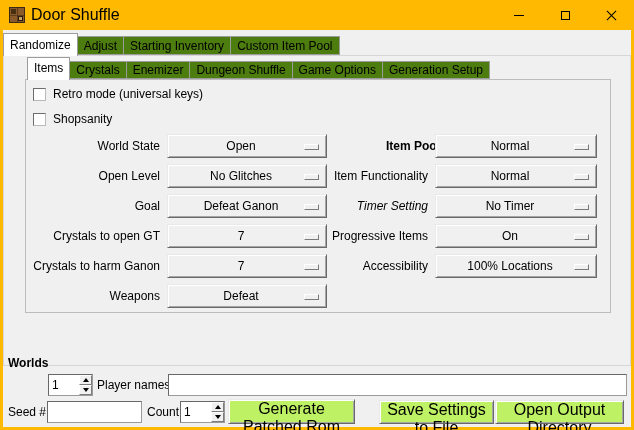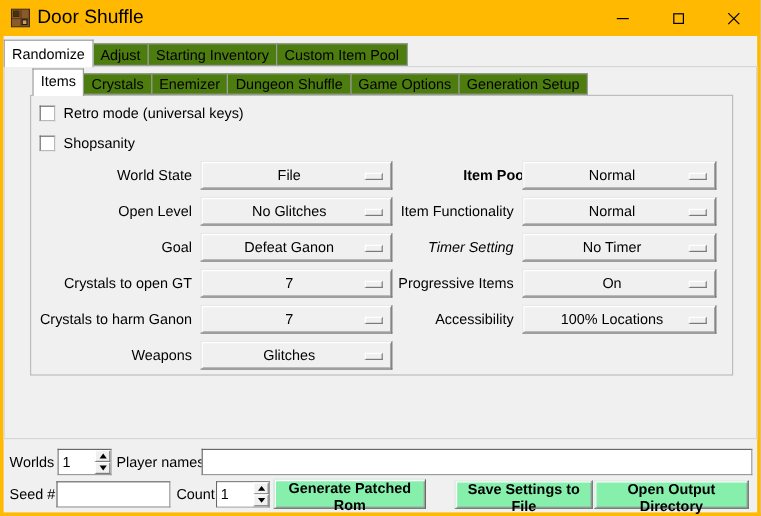--- a/index.html
+++ b/index.html
@@ -66,24 +66,24 @@
     font-family:"Liberation Sans", sans-serif; outline:none;
   }
   .spin { position:absolute; background:#fff; border:1px solid; border-color:#686868 #9a9a9a #9a9a9a #686868; display:flex; z-index:3; }
   .spin input { flex:1; min-width:0; border:none; outline:none; font-size:12px; padding-left:3px; font-family:"Liberation Sans", sans-serif; background:#fff; }
   .spin-btns { width:13px; display:flex; flex-direction:column; }
   .spin-btn { flex:1; position:relative; background:#f0f0f0; border:1px solid; border-color:#ffffff #7c7c7c #7c7c7c #ffffff; cursor:default; }
   .tri { position:absolute; left:50%; top:50%; transform:translate(-50%,-50%); width:0; height:0; border-left:3px solid transparent; border-right:3px solid transparent; }
   .tri-up { border-bottom:4px solid #000; }
   .tri-down { border-top:4px solid #000; }
   .push-btn {
-    position:absolute; background:#86efac; z-index:3;
+    position:absolute; background:#bef264; z-index:3;
     border:1px solid; border-color:#e9e9e9 #696969 #696969 #e9e9e9;
     box-shadow: inset 1px 1px 0 #ffffff, inset -1px -1px 0 #a6a6a6;
-    font-size:12px; font-family:"Liberation Sans", sans-serif; text-align:center; cursor:default;font-weight:bold;
+    font-size:16px; font-family:"Liberation Sans", sans-serif; text-align:center; cursor:default;
   }
 </style>
 </head>
 <body>
 
 <div class="win">
 
   <div class="titlebar">
     <svg class="app-icon" viewBox="0 0 16 16">
       <rect x="0" y="0" width="16" height="16" fill="#3a2a16"></rect>
@@ -138,21 +138,21 @@
     <span>Retro mode (universal keys)</span>
   </div>
   <div class="cb-row" style="left:33px; top:112px;">
     <span class="cb-box"></span>
     <span>Shopsanity</span>
   </div>
 
   <div class="opt-row" style="left:18px; top:134px; width:310px;">
     <span class="opt-label" style="left:0; width:142px;">World State</span>
     <div class="opt-menu" style="left:149px; width:160px;">
-      <span class="val">File</span>
+      <span class="val">Open</span>
       <span class="menu-ind"></span>
     </div>
   </div>
   <div class="opt-row" style="left:18px; top:164px; width:310px;">
     <span class="opt-label" style="left:0; width:142px;">Open Level</span>
     <div class="opt-menu" style="left:149px; width:160px;">
       <span class="val">No Glitches</span>
       <span class="menu-ind"></span>
     </div>
   </div>
@@ -173,21 +173,21 @@
   <div class="opt-row" style="left:18px; top:254px; width:310px;">
     <span class="opt-label" style="left:0; width:142px;">Crystals to harm Ganon</span>
     <div class="opt-menu" style="left:149px; width:160px;">
       <span class="val">7</span>
       <span class="menu-ind"></span>
     </div>
   </div>
   <div class="opt-row" style="left:18px; top:284px; width:310px;">
     <span class="opt-label" style="left:0; width:142px;">Weapons</span>
     <div class="opt-menu" style="left:149px; width:160px;">
-      <span class="val">Glitches</span>
+      <span class="val">Defeat</span>
       <span class="menu-ind"></span>
     </div>
   </div>
 
   <div class="opt-row" style="left:295px; top:134px; width:302px;">
     <span class="opt-label" style="left:12px; width:133px;font-weight:bold;">Item Pool</span>
     <div class="opt-menu" style="left:140px; width:162px;">
       <span class="val">Normal</span>
       <span class="menu-ind"></span>
     </div>
@@ -214,21 +214,21 @@
     </div>
   </div>
   <div class="opt-row" style="left:295px; top:254px; width:302px;">
     <span class="opt-label" style="left:0; width:133px;">Accessibility</span>
     <div class="opt-menu" style="left:140px; width:162px;">
       <span class="val">100% Locations</span>
       <span class="menu-ind"></span>
     </div>
   </div>
 
-  <span class="lbl" style="left:8px; top:374px;">Worlds</span>
+  <span class="lbl" style="left:8px; top:352px;font-weight:bold;">Worlds</span>
   <div class="spin" style="left:48px; top:374px; width:45px; height:22px;">
     <input type="text" value="1" style="">
     <div class="spin-btns">
       <div class="spin-btn">
           <span class="tri tri-up"></span>
         </div>
       <div class="spin-btn">
           <span class="tri tri-down"></span>
         </div>
     </div>

